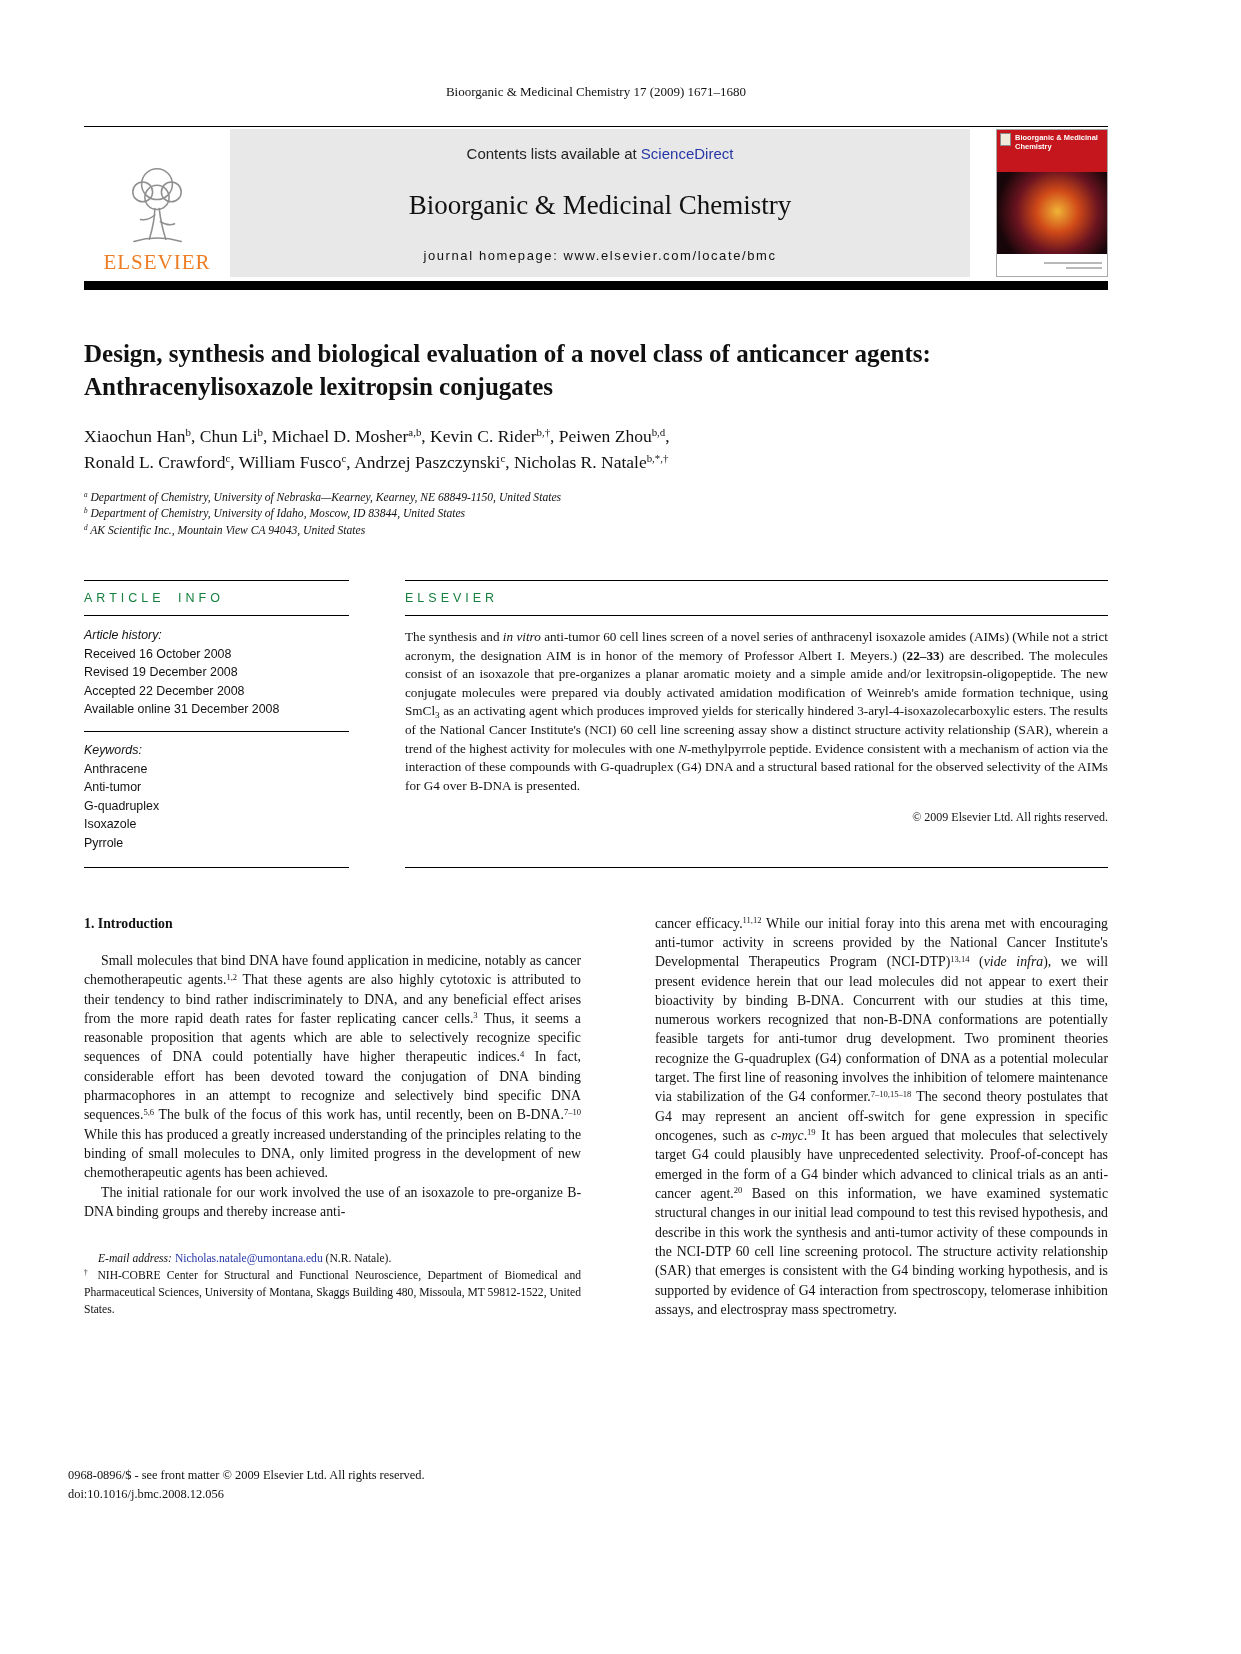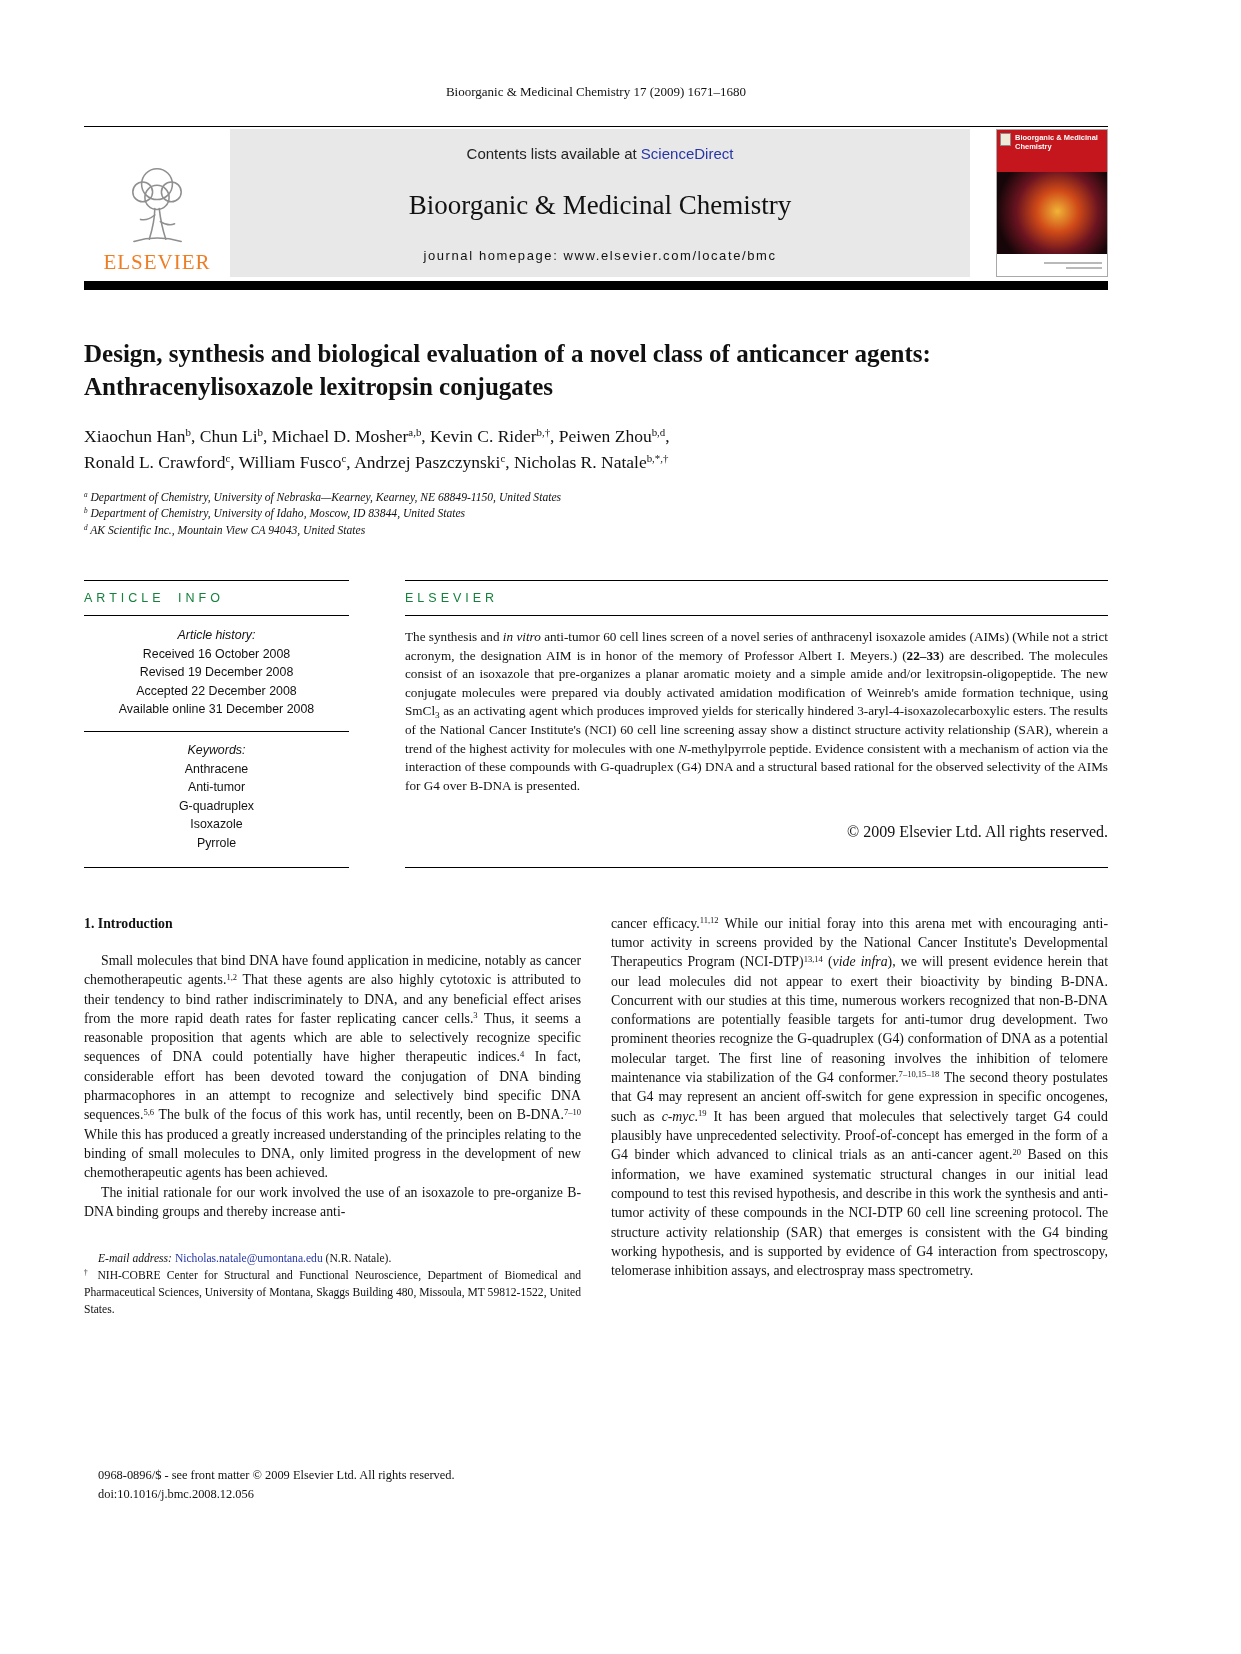--- a/index.html
+++ b/index.html
@@ -38,41 +38,41 @@
   sub { font-size:0.7em; line-height:0; vertical-align:baseline; position:relative; top:0.25em; }
   .affils { margin-top:14px; }
   .affil { font-style:italic; font-size:11.6px; line-height:1.45; color:#111; }
 
   
   .info-abstract { margin-top:40px; display:flex; gap:56px; }
   .ia-col { border-top:1.5px solid #000; border-bottom:1.5px solid #000; }
   .info-col { flex:none; width:265px; }
   .abs-col { flex:1; }
   .col-heading { font-family:"Liberation Sans", sans-serif; font-size:12.5px; letter-spacing:4px; word-spacing:6px; padding:10px 0; border-bottom:1px solid #000; color:#15803d; }
-  .info-content { font-family:"Liberation Sans", sans-serif; font-size:12.4px; line-height:1.5; padding:10px 0 14px;text-align:center; }
+  .info-content { font-family:"Liberation Sans", sans-serif; font-size:12.4px; line-height:1.5; padding:10px 0 14px; }
   .info-label { font-style:italic; }
   .info-rule { border-top:1px solid #000; margin:12px 0 9px; }
   .abs-body { padding:12px 0 10px; }
   .abstract-text { font-size:13.2px; line-height:1.41; text-align:justify; }
-  .abstract-copyright { margin-top:28px; font-size:16px; text-align:right; }
+  .abstract-copyright { margin-top:15px; font-size:12px; text-align:right; }
 
   
   .body-cols { margin-top:46px; display:flex; gap:30px; }
   .body-col { width:497px; font-size:13.8px; line-height:1.4; text-align:justify; }
   .section-heading { font-size:13.8px; font-weight:bold; margin-bottom:18px; text-align:left; }
   .para { text-indent:17px; }
-  .para.noindent { text-indent:0; }
+  .para.noindent { text-indent:0;margin-left:44px; }
 
   .footnotes { margin-top:30px; font-size:11.6px; line-height:1.45; text-align:justify; }
   .fn { }
   .fn-email { padding-left:14px; }
   .fn-email em { font-style:italic; }
   .link { color:var(--link_blue); text-decoration:none; cursor:pointer; }
 
-  .front-matter { position:absolute; left:98px; bottom:54px; font-size:12.4px; line-height:1.55; }
+  .front-matter { position:absolute; left:68px; bottom:54px; font-size:12.4px; line-height:1.55; }
 
   .tree-svg { display:block; }
 </style>
 </head>
 <body>
 
 <div class="page">
   <div class="content">
 
     <div class="citation">Bioorganic &amp; Medicinal Chemistry 17 (2009) 1671–1680</div>

